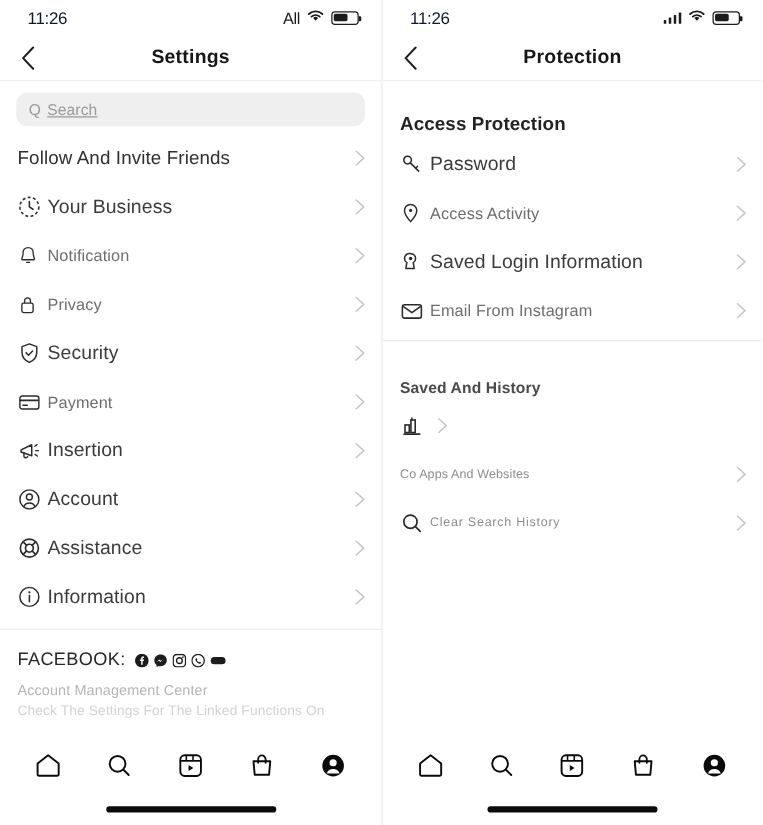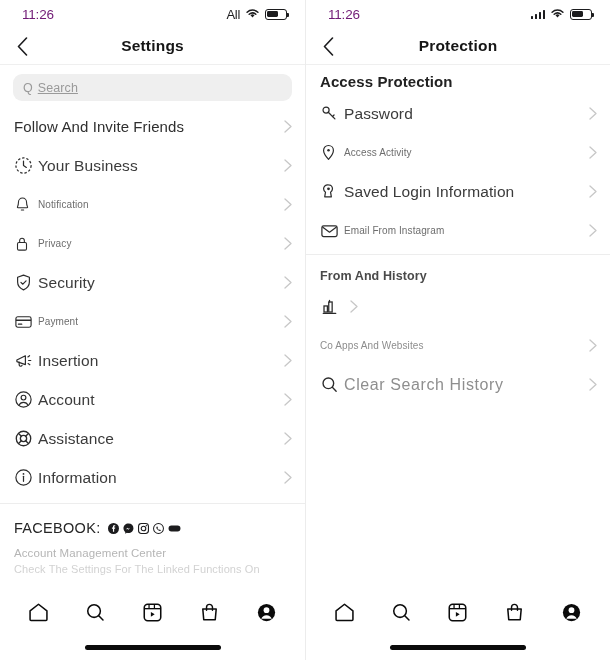--- a/index.html
+++ b/index.html
@@ -18,21 +18,21 @@
     box-sizing:border-box;
   }
   .phone.right{border-left:1px solid #ececec;}
 
   
   .statusbar{
     height:28px;flex:0 0 28px;
     display:flex;align-items:center;justify-content:space-between;
     padding:0 18px 0 22px;box-sizing:border-box;
   }
-  .clock{font-size:13.5px;color:#701a75;letter-spacing:-0.2px;}
+  .clock{font-size:13.5px;color:#0f172a;letter-spacing:-0.2px;}
   .status-right{display:flex;align-items:center;gap:5px;}
   .sig-text{font-size:13px;color:#1c1c1e;letter-spacing:-0.3px;}
   .bars{display:flex;align-items:flex-end;gap:1.5px;height:10px;}
   .bars i{display:block;width:2.5px;background:#1c1c1e;border-radius:.5px;}
   .bars i:nth-child(1){height:3.5px;}
   .bars i:nth-child(2){height:5.5px;}
   .bars i:nth-child(3){height:7.5px;}
   .bars i:nth-child(4){height:9.5px;}
   .batt{
     width:22px;height:11px;border:1.2px solid #1c1c1e;border-radius:3px;
@@ -87,26 +87,26 @@
   .row .lbl{
     flex:1 1 auto;font-size:14.5px;color:#4a4a4a;letter-spacing:.1px;
     white-space:nowrap;overflow:hidden;
   }
   .row .lbl.dark{color:#2b2b2b;}
   .row .chev{flex:0 0 14px;display:flex;align-items:center;justify-content:flex-end;}
   .row.noicon-row{padding-left:14px;}
   .row.noicon-row .lbl{padding-left:0;}
 
   .row.big .lbl{font-size:15.5px;color:#3b3b3b;}
-  .row.small .lbl{font-size:10px;color:#6d6d6d;}
+  .row.small .lbl{font-size:13px;color:#6d6d6d;}
   .row.faint .lbl{font-size:12.5px;color:#8d8d8d;}
 
   .section-title{
     padding:8px 14px 4px 14px;
-    font-size:15px;color:#222;font-weight:600;letter-spacing:.1px;
+    font-size:15px;color:#222;font-weight:600;letter-spacing:.1px;margin-top:18px;
   }
   .section-title.sm{font-size:12.5px;font-weight:600;color:#4a4a4a;padding-top:12px;}
 
   .sep{height:1px;background:#ededed;margin:4px 0 2px 0;}
   .sep.full{margin:6px 0;}
 
   
   .footer{padding:10px 14px 0 14px;}
   .fb-line{display:flex;align-items:center;gap:7px;}
   .fb-word{font-size:14.5px;color:#262626;letter-spacing:.3px;font-weight:500;}
@@ -493,21 +493,21 @@
         <div class="lbl">Email From Instagram</div>
         <div class="chev">
             <svg width="8" height="13" viewBox="0 0 8 13">
               <path d="M1 1l6 5.5L1 12" stroke="#c7c7c7" stroke-width="1.3" fill="none" stroke-linecap="round" stroke-linejoin="round"></path>
             </svg>
           </div>
       </div>
 
       <div class="sep"></div>
 
-      <div class="section-title sm">From And History</div>
+      <div class="section-title sm">Saved And History</div>
 
       <div class="row big">
         <div class="ico">
           <svg width="19" height="18" viewBox="0 0 20 19">
               <path d="M3.4 16.2h13.2" stroke="#2b2b2b" stroke-width="1.4" stroke-linecap="round"></path>
               <rect x="4.2" y="8.4" width="3.6" height="6.4" stroke="#2b2b2b" stroke-width="1.35" fill="none"></rect>
               <rect x="9.2" y="4.2" width="3.6" height="10.6" stroke="#2b2b2b" stroke-width="1.35" fill="none"></rect>
               <path d="M10 2.6v1.6" stroke="#2b2b2b" stroke-width="1.3" stroke-linecap="round"></path>
             </svg>
         </div>
@@ -528,21 +528,21 @@
           </div>
       </div>
 
       <div class="row big">
         <div class="ico">
           <svg width="19" height="19" viewBox="0 0 20 20">
               <circle cx="8.8" cy="8.8" r="5.6" stroke="#2b2b2b" stroke-width="1.45" fill="none"></circle>
               <path d="M13 13l4 4" stroke="#2b2b2b" stroke-width="1.45" stroke-linecap="round"></path>
             </svg>
         </div>
-        <div class="lbl" style="font-size:16px;color:#8e8e8e;letter-spacing:.6px;">Clear Search History</div>
+        <div class="lbl" style="font-size:10px;color:#8e8e8e;letter-spacing:.6px;">Clear Search History</div>
         <div class="chev">
             <svg width="8" height="13" viewBox="0 0 8 13">
               <path d="M1 1l6 5.5L1 12" stroke="#c7c7c7" stroke-width="1.3" fill="none" stroke-linecap="round" stroke-linejoin="round"></path>
             </svg>
           </div>
       </div>
 
     </div>
 
     <div class="tabbar">

